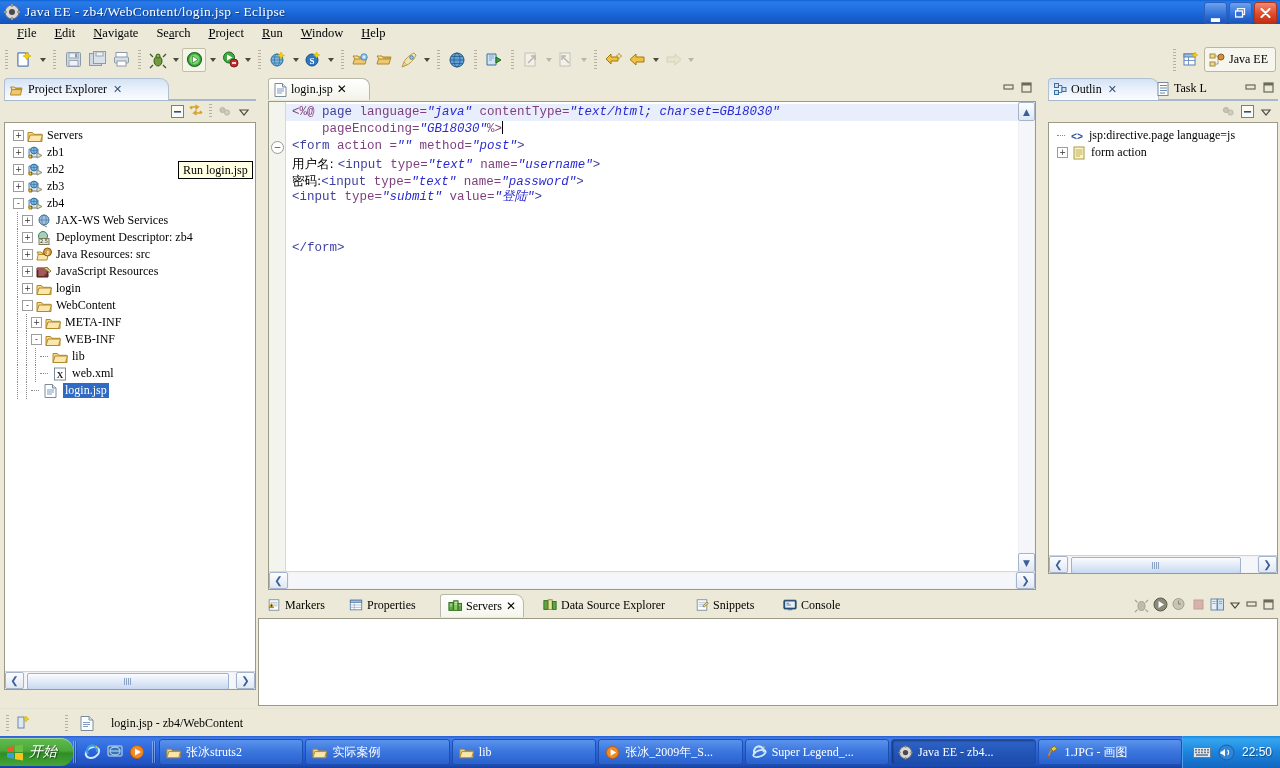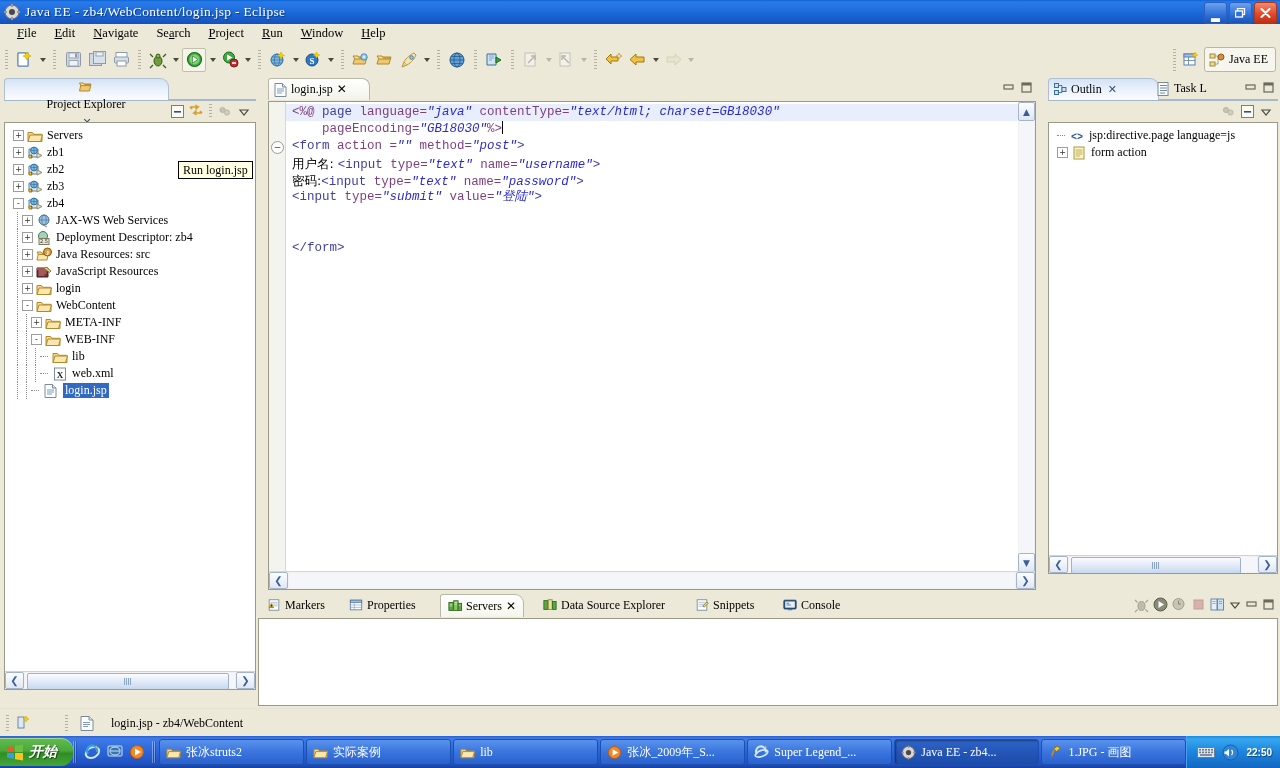--- a/index.html
+++ b/index.html
@@ -193,39 +193,39 @@
     position:absolute;left:0;top:736px;width:1280px;height:32px;
     background:linear-gradient(to bottom,#2b5fd0 0%,#3f7ce8 8%,#2d68dd 42%,#1f51c0 88%,#17409e 100%);
     display:flex;align-items:center;
   }
   .start{
     height:28px;margin:2px 0 2px 0;padding:0 16px 0 6px;display:flex;align-items:center;gap:5px;
     background:linear-gradient(to bottom,#60bc4d 0%,#4aa83a 45%,#2f8d26 55%,#46a637 100%);
     border-top-right-radius:12px;border-bottom-right-radius:12px;
     box-shadow:inset 0 1px 0 rgba(255,255,255,.4);
   }
-  .start-text{color:#fff;font-family:"DejaVu Sans",sans-serif;font-size:14px;font-style:italic;font-weight:bold;
+  .start-text{color:#fff;font-family:"DejaVu Sans",sans-serif;font-size:14px;font-style:italic;font-weight:normal;
     text-shadow:1px 1px 1px rgba(0,0,0,.5);}
   .ql{display:flex;align-items:center;gap:6px;padding:0 7px;height:32px;}
   .ql-sep{width:4px;height:22px;background:repeating-linear-gradient(to right,rgba(255,255,255,.35) 0 1px,rgba(0,0,0,.18) 1px 2px);}
   .tasks{display:flex;align-items:center;gap:2px;flex:1;padding-left:3px;overflow:hidden;}
   .task{
     height:24px;min-width:0;flex:0 1 152px;display:flex;align-items:center;gap:5px;padding:0 6px;
     background:linear-gradient(to bottom,#5a93ec,#3a75dd 50%,#2a61cd);
     border:1px solid #1d4fae;border-radius:3px;color:#fff;
     font-family:"Liberation Serif",serif;font-size:12px;white-space:nowrap;overflow:hidden;
   }
   .task.active{background:linear-gradient(to bottom,#2f64c9,#2356b8 50%,#1d4cab);box-shadow:inset 1px 1px 2px rgba(0,0,0,.4);}
   .task .tname{overflow:hidden;text-overflow:ellipsis;}
   .tray{
     display:flex;align-items:center;gap:7px;height:32px;padding:0 8px 0 10px;
     background:linear-gradient(to bottom,#1b8ae0 0%,#35a6ef 10%,#1d84dd 50%,#1267c0 100%);
     border-left:1px solid #4aa0ee;
   }
-  .tray-time{color:#fff;font-family:"Liberation Sans",sans-serif;font-size:10px;text-shadow:1px 1px 1px rgba(0,0,0,.4);font-weight:bold;}
+  .tray-time{color:#fff;font-family:"Liberation Sans",sans-serif;font-size:12px;text-shadow:1px 1px 1px rgba(0,0,0,.4);}
 
   
   .tooltip{
     position:absolute;left:178px;top:85px;height:16px;padding:0 4px;display:flex;align-items:center;
     background:#ffffe1;border:1px solid #000;font-family:"Liberation Serif",serif;font-size:12px;color:#000;z-index:50;
   }
   svg{display:block;}
 </style>
 </head>
 <body>
@@ -461,21 +461,21 @@
         </svg>
       </span>
       <span>Java EE</span>
     </div>
   </div>
 
   <div class="wb">
 
     <div class="view" id="project-explorer">
       <div class="pe-tabrow">
-        <div class="vtab active" style="width:152px;flex-direction:column;">
+        <div class="vtab active" style="width:152px;">
           <span>
             <svg width="14" height="14" viewBox="0 0 14 14">
               <path d="M0.5 12 L2 5 h10 l-1.5 7 z" fill="#f0c870" stroke="#b08a2a"></path>
               <path d="M0.5 4 h4 l1.2 1.6 h5.3 v1 H2 z" fill="#f7dfa0" stroke="#b08a2a"></path>
             </svg>
           </span>
           <span class="tabtitle">Project Explorer</span>
           <span class="tabclose">✕</span>
         </div>
       </div>

